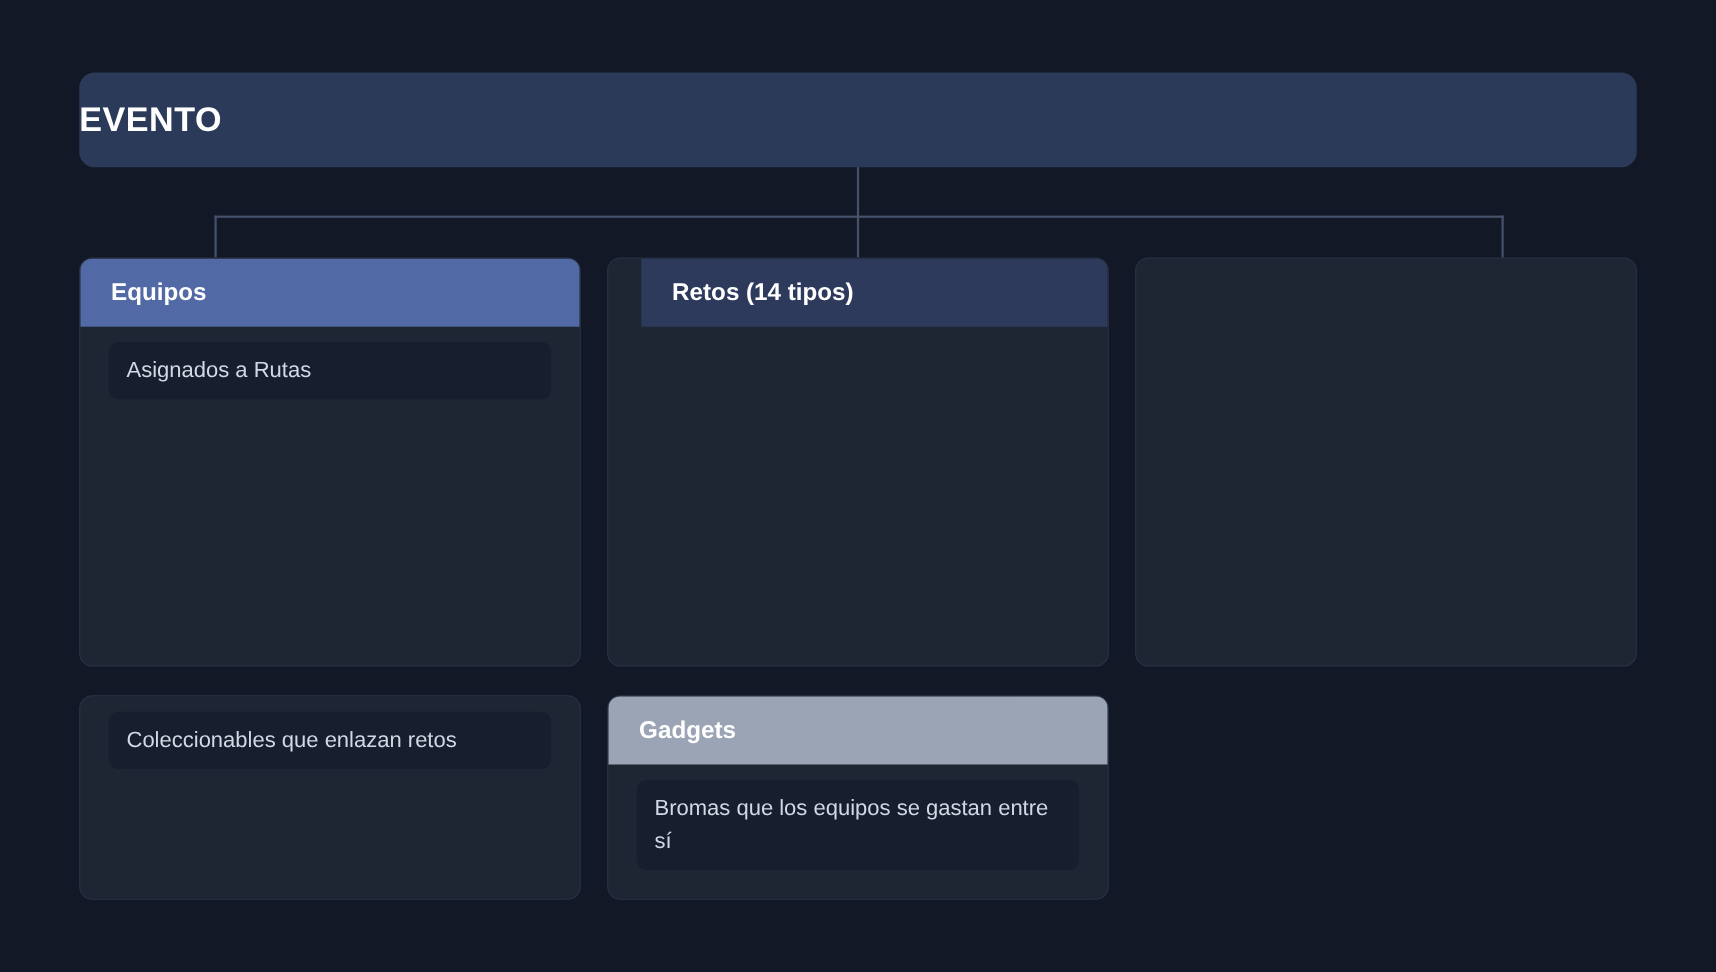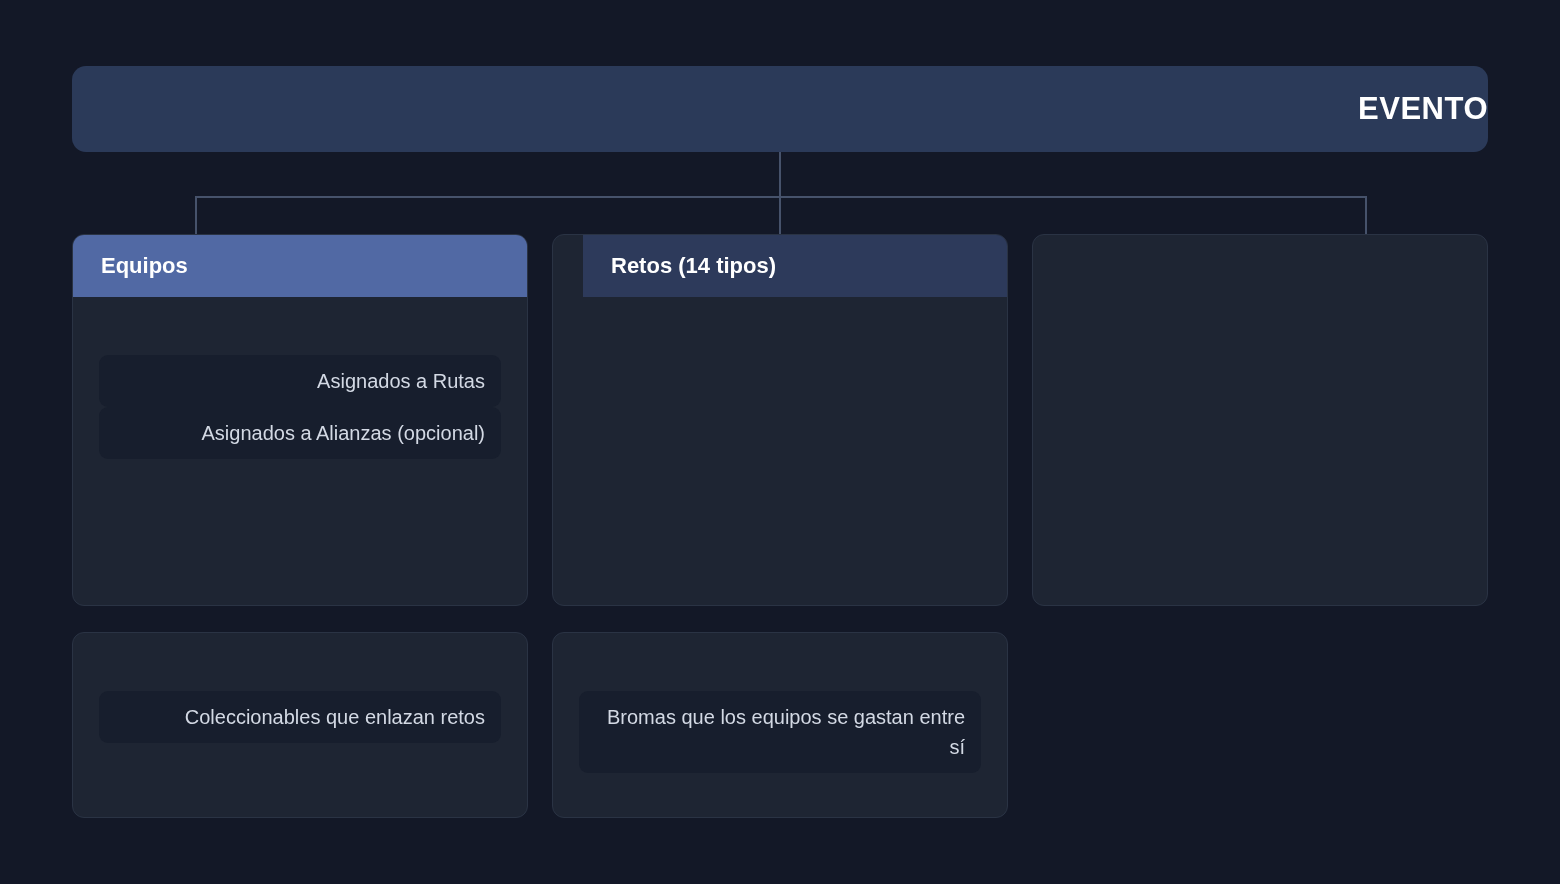--- a/index.html
+++ b/index.html
@@ -22,21 +22,21 @@
   .root-banner {
     position: absolute;
     left: 72px;
     top: 66px;
     width: 1416px;
     height: 86px;
     background: #2b3a59;
     border-radius: 14px;
     display: flex;
     align-items: center;
-    justify-content: flex-end;
+    justify-content: flex-start;
   }
   .root-title {
     color: #ffffff;
     font-size: 31px;
     font-weight: bold;
     letter-spacing: 0.5px;
   }
 
   
   .conn {
@@ -61,21 +61,20 @@
     row-gap: 26px;
   }
 
   .card {
     background: #1e2533;
     border: 1px solid #2a3344;
     border-radius: 12px;
     overflow: hidden;
     display: flex;
     flex-direction: column;
-    text-align: right;
   }
   .card.row1 { min-height: 372px; }
   .card.row2 { min-height: 186px; }
 
   .card-header {
     height: 62px;
     display: flex;
     align-items: center;
     padding: 0 28px;
   }
@@ -83,21 +82,21 @@
     color: #ffffff;
     font-size: 22px;
     font-weight: bold;
   }
 
   .card-body {
     flex: 1;
     padding: 14px 26px 20px 26px;
     display: flex;
     flex-direction: column;
-    margin-top: 44px;
+    gap: 12px;
   }
 
   .item-pill {
     background: #171e2d;
     border-radius: 9px;
     padding: 11px 16px;
     color: #d3d9e4;
     font-size: 20px;
     line-height: 1.5;
   }
@@ -122,35 +121,37 @@
   <div class="conn v-left"></div>
   <div class="conn v-right"></div>
 
   <div class="grid">
       <div class="card row1">
         <div class="card-header hdr-mid">
           <span class="card-header-title">Equipos</span>
         </div>
         <div class="card-body">
           <div class="item-pill">Asignados a Rutas</div>
-          <div class="item-pill">Asignados a Alianzas (opcional)</div>
         </div>
       </div>
       <div class="card row1">
         <div class="card-header hdr-dark">
           <span class="card-header-title">Retos (14 tipos)</span>
         </div>
       </div>
       <div class="card row2">
       </div>
       <div class="card row2">
         <div class="card-body">
           <div class="item-pill">Coleccionables que enlazan retos</div>
         </div>
       </div>
       <div class="card row2">
+        <div class="card-header hdr-gray">
+          <span class="card-header-title">Gadgets</span>
+        </div>
         <div class="card-body">
           <div class="item-pill">Bromas que los equipos se gastan entre sí</div>
         </div>
       </div>
     </div>
 
 </div>
 
 </body></html>

